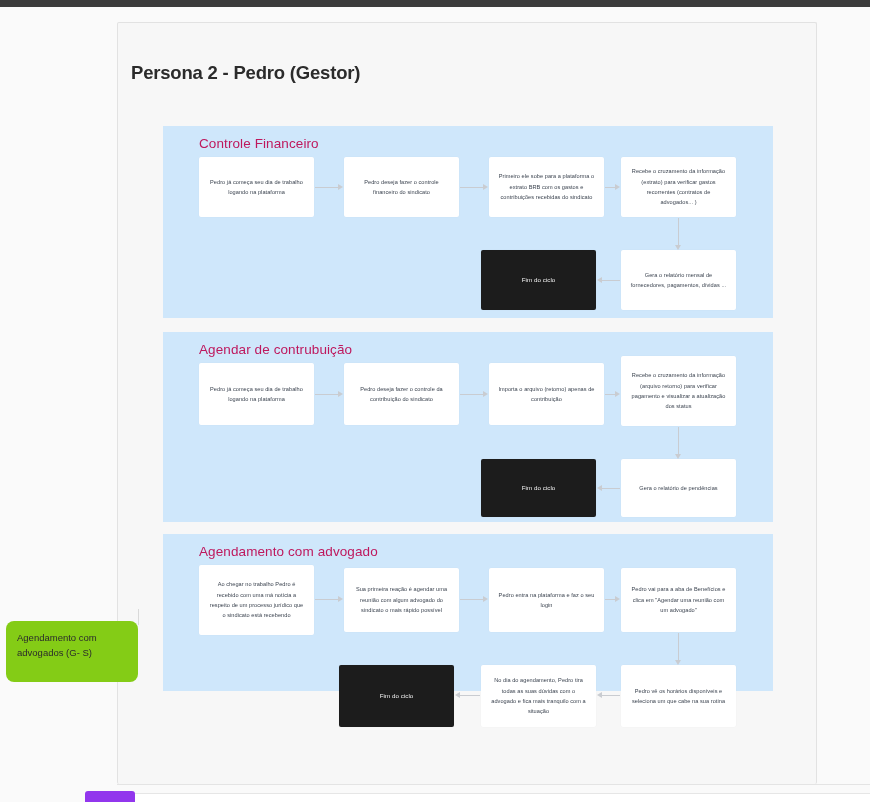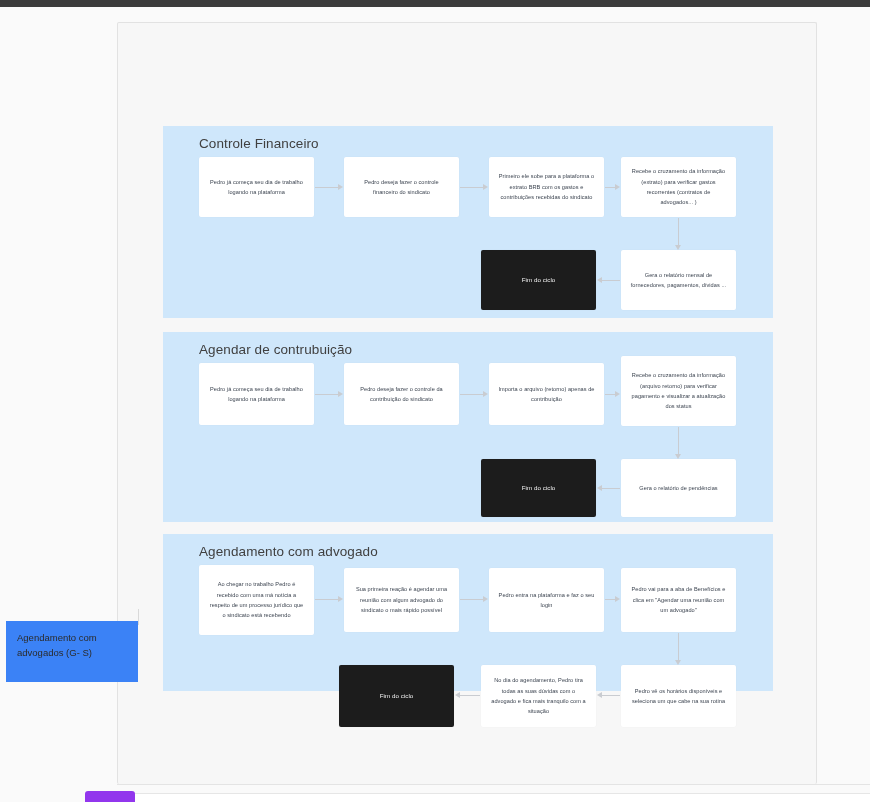--- a/index.html
+++ b/index.html
@@ -33,21 +33,21 @@
   }
 
   
   .section {
     position: absolute; left: 163px;
     width: 610px;
     background: #cfe7fb;
   }
   .section-title {
     position: absolute; left: 36px; top: 10px;
-    font-size: 13.5px; color: #404040; font-weight: normal;
+    font-size: 13.5px; color: #be185d; font-weight: normal;
     letter-spacing: 0.1px;
   }
 
   .card {
     position: absolute;
     background: #ffffff;
     border-radius: 2px;
     display: flex; align-items: center; justify-content: center;
     padding: 6px 9px;
     text-align: center;
@@ -87,23 +87,23 @@
     bottom: 0; left: 0;
     border-left: 3.5px solid transparent;
     border-right: 3.5px solid transparent;
     border-top: 5px solid #c9ccd1;
   }
 
   
   .sticky {
     position: absolute; left: 6px; top: 621px;
     width: 132px; height: 61px;
-    background: #3b82f6;
+    background: #84cc16;
     padding: 9px 11px;
-    font-size: 9.5px; line-height: 1.6; color: #2b2b2b;
+    font-size: 9.5px; line-height: 1.6; color: #2b2b2b; border-radius: 8px;
   }
   .sticky-conn {
     position: absolute; left: 138px; top: 609px;
     width: 1px; height: 16px; background: #d9d9d9;
   }
 
   
   .purple-tab {
     position: absolute; left: 85px; top: 791px;
     width: 50px; height: 14px;
@@ -123,20 +123,21 @@
 </style>
 </head>
 <body>
 
 <div id="root">
 
   <div class="top-bar"></div>
 
   <div class="frame"></div>
 
+  <div class="frame-title">Persona 2 - Pedro (Gestor)</div>
 
   <div class="section" style="top:126px; height:192px;">
     <div class="section-title">Controle Financeiro</div>
 
     <div class="card" style="left:36px; top:31px; width:115px; height:60px;">Pedro já começa seu dia de trabalho logando na plataforma</div>
     <div class="card" style="left:181px; top:31px; width:115px; height:60px;">Pedro deseja fazer o controle financeiro do sindicato</div>
     <div class="card" style="left:326px; top:31px; width:115px; height:60px;">Primeiro ele sobe para a plataforma o extrato BRB com os gastos e contribuições recebidas do sindicato</div>
     <div class="card" style="left:458px; top:31px; width:115px; height:60px;">Recebe o cruzamento da informação (extrato) para verificar gastos recorrentes (contratos de advogados... )</div>
 
     <div class="arr arr-r" style="left:152px; top:58px; width:28px; height:7px;">

